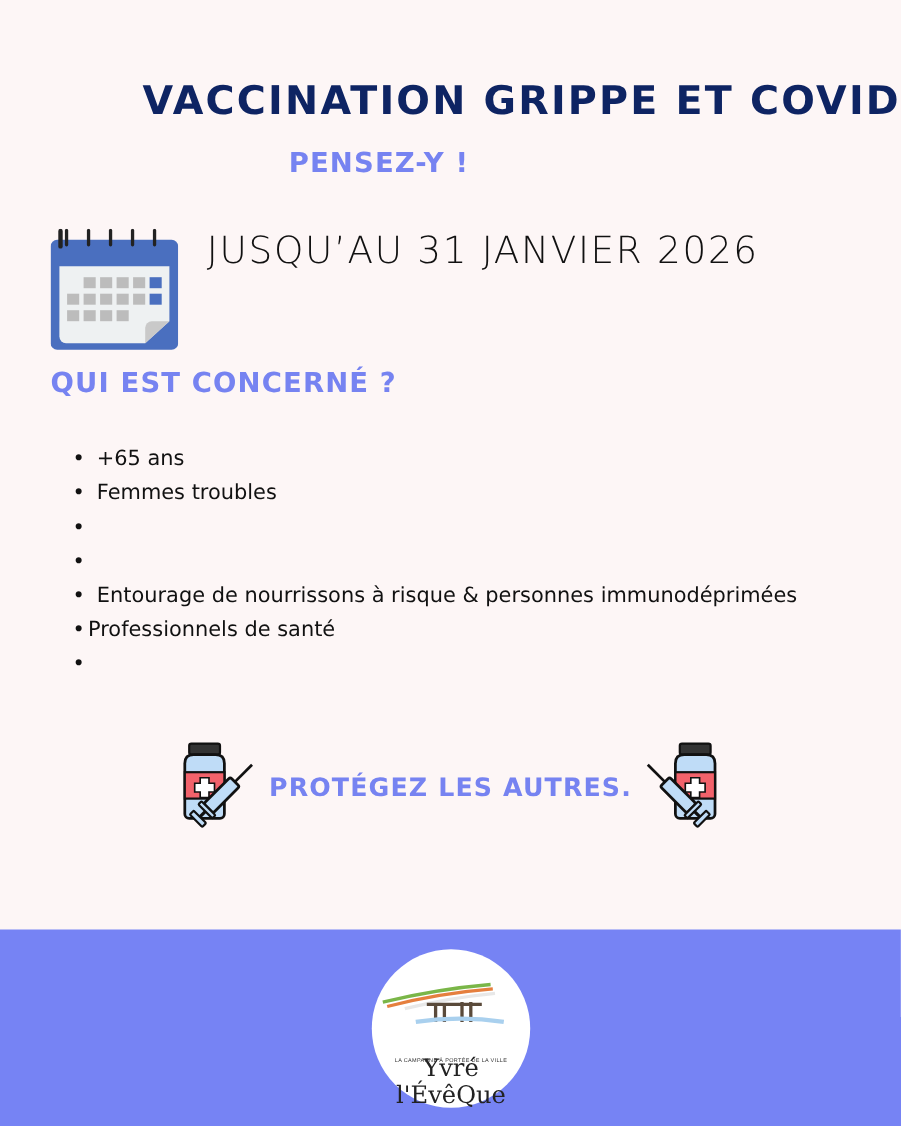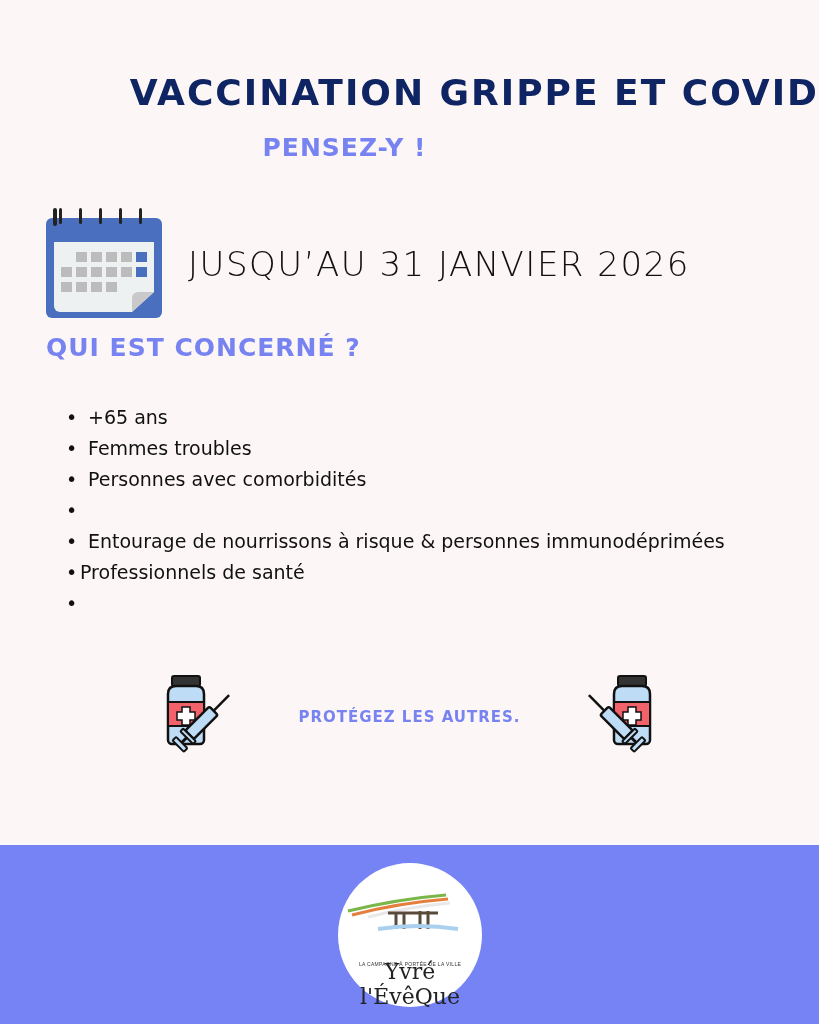--- a/index.html
+++ b/index.html
@@ -12,42 +12,42 @@
     position:absolute; left:0; width:819px; top:72px; text-align:right;
     font-family:"DejaVu Sans", sans-serif; font-weight:bold;
     font-size:36px; letter-spacing:2px; color:#0e2463;
   }
   .subtitle {
     position:absolute; left:0; width:659px; top:133px; text-align:center;
     padding-left:30px; box-sizing:border-box;
     font-family:"DejaVu Sans", sans-serif; font-weight:bold;
     font-size:25px; letter-spacing:1px; color:#7683f1;
   }
-  .date-row { position:absolute; left:46px; top:208px; height:112px; display:flex; align-items:center; }
+  .date-row { position:absolute; left:46px; top:208px; height:112px; display:flex; align-items:flex-start; }
   .cal { width:116px; height:112px; }
   .date-text {
     margin-left:26px; font-size:34px; color:#111; letter-spacing:1.5px;
     font-family:"DejaVu Sans", sans-serif; font-weight:300;
   }
   .who-title {
     position:absolute; left:46px; top:333px;
     font-family:"DejaVu Sans", sans-serif; font-weight:bold;
     font-size:25px; letter-spacing:1px; color:#7683f1;
   }
   .list { position:absolute; left:66px; top:402px; margin:0; padding:0; list-style:none; }
   .list li {
     font-size:19px; color:#111; height:31px; line-height:31px;
     font-family:"DejaVu Sans", sans-serif; display:flex;
   }
   .bullet { display:inline-block; width:22px; }
   .list li.tight .bullet { width:14px; }
   .slogan {
     position:absolute; left:0; width:819px; top:703px; text-align:center;
     font-family:"DejaVu Sans", sans-serif; font-weight:bold;
-    font-size:15px; line-height:29px; letter-spacing:1px; color:#7683f1;
+    font-size:23px; line-height:29px; letter-spacing:1px; color:#7683f1;
   }
   .vacc { position:absolute; width:80px; height:100px; }
   .vacc.left { left:158px; top:672px; }
   .vacc.right { left:580px; top:672px; transform:scaleX(-1); }
   .footer { position:absolute; left:0; top:845px; width:819px; height:179px; background:#7683f4; }
   .logo-circle {
     position:absolute; left:338px; top:863px; width:144px; height:144px;
     border-radius:50%; background:#fff;
   }
   .logo-name {
@@ -106,21 +106,20 @@
   <li>
       <span class="bullet">•</span>
       <span>+65 ans</span>
     </li>
   <li>
       <span class="bullet">•</span>
       <span>Femmes troubles</span>
     </li>
   <li>
       <span class="bullet">•</span>
-      <span>Personnes avec comorbidités</span>
     </li>
   <li>
       <span class="bullet">•</span>
     </li>
   <li>
       <span class="bullet">•</span>
       <span>Entourage de nourrissons à risque &amp; personnes immunodéprimées</span>
     </li>
   <li class="tight">
       <span class="bullet">•</span>

